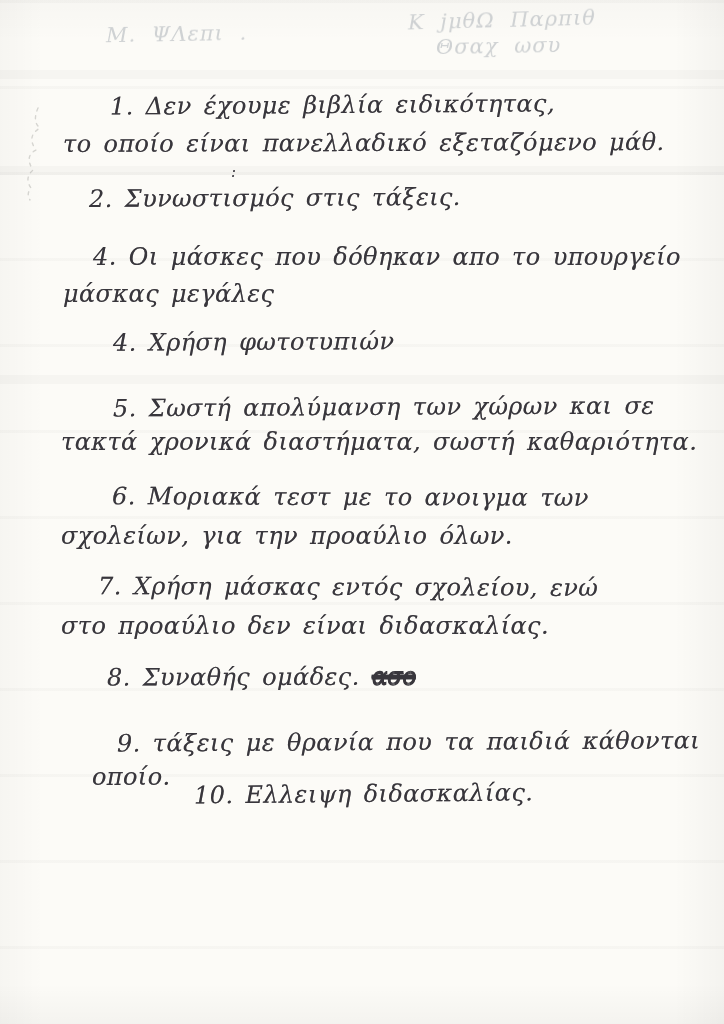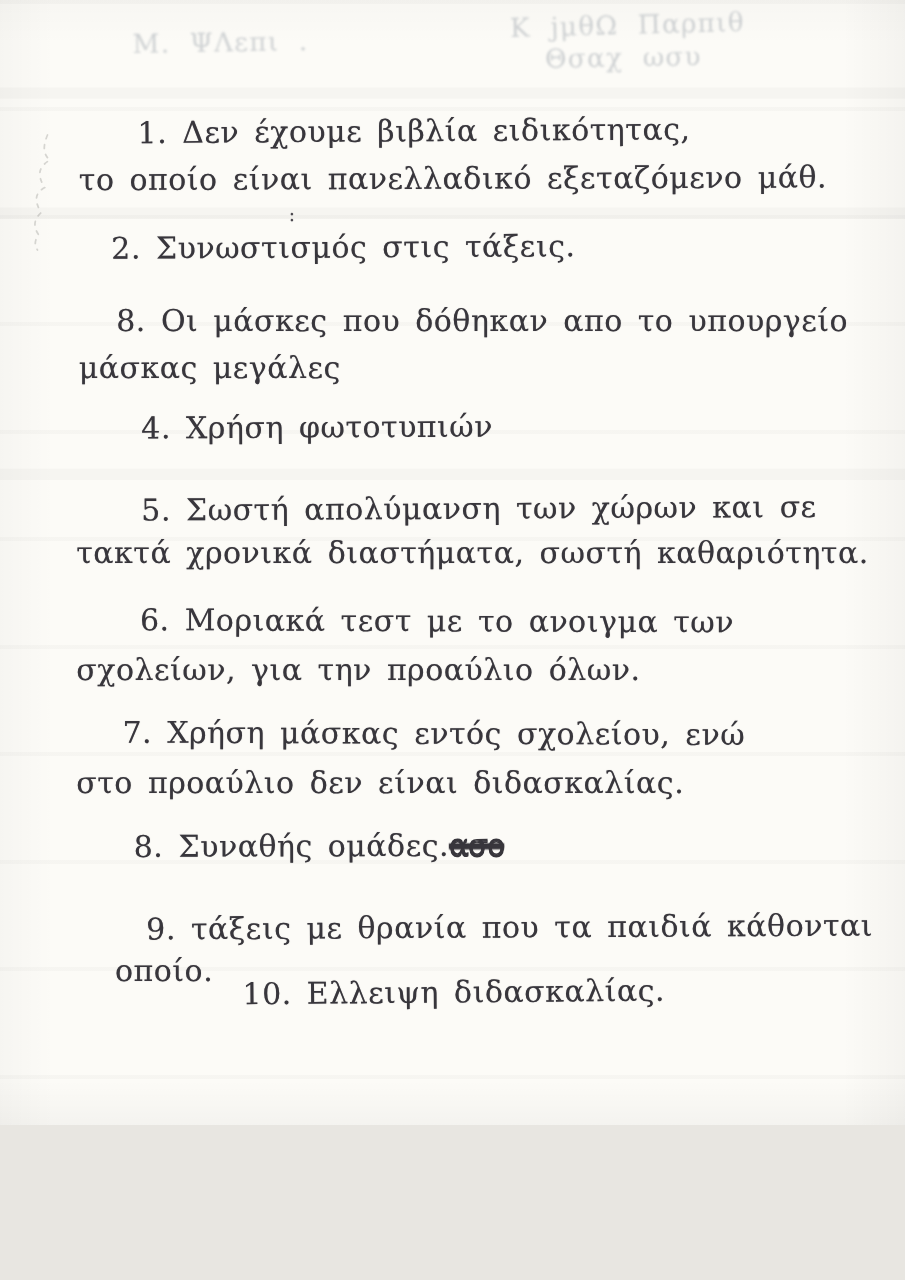--- a/index.html
+++ b/index.html
@@ -1,41 +1,43 @@
 <!DOCTYPE html>
 <html><head>
 <meta charset="utf-8">
 <style>
   html, body { margin: 0; padding: 0; background: #e8e6e1; }
   .page {
     position: relative;
     width: 724px;
-    height: 900px;
+    height: 1024px;
     margin: 0 auto;
     overflow: hidden;
     background-color: #fcfbf7;
     background-image:
       repeating-linear-gradient(180deg, rgba(125,124,118,0.045) 0px, rgba(125,124,118,0.045) 3px, rgba(0,0,0,0) 3px, rgba(0,0,0,0) 86px),
       linear-gradient(90deg, rgba(0,0,0,0.025) 0%, rgba(0,0,0,0) 6%, rgba(0,0,0,0) 93%, rgba(0,0,0,0.03) 100%),
       linear-gradient(180deg, rgba(0,0,0,0.02) 0%, rgba(0,0,0,0) 4%, rgba(0,0,0,0) 96%, rgba(0,0,0,0.03) 100%);
     font-family: "DejaVu Serif", serif;
+    font-style: italic;
     color: #38363c;
   }
   .hline {
     position: absolute;
     white-space: nowrap;
     font-size: 24px;
     line-height: 1.15;
     letter-spacing: 0.4px;
     word-spacing: 4px;
     color: #38363c;
     text-shadow: 0 0 0.6px rgba(56,54,60,0.55);
   }
   .small-mark { font-size: 15px; color: #4a484e; }
   .struck {
+    margin-left: 12px;
     text-decoration: line-through;
     text-decoration-thickness: 3px;
     text-decoration-color: #38363c;
     letter-spacing: -1px;
     text-shadow: 0 1px 0 #38363c, 0 -1px 0 #38363c;
   }
   .ghost {
     position: absolute;
     white-space: nowrap;
     font-size: 21px;
@@ -67,21 +69,21 @@
 
   <svg class="artifact" style="left:8px; top:100px;" width="50" height="110" viewBox="0 0 50 110">
     <path d="M 30 8 q -6 14 2 20 q -14 8 -4 22 q -12 6 -3 20 q -9 8 -2 18 q -5 6 -1 12" fill="none" stroke="#8a8a86" stroke-width="1.4" stroke-dasharray="3 5" stroke-linecap="round" opacity="0.6"></path>
   </svg>
 
   <div id="handwriting">
       <div class="hline" style="left: 110px; top: 92px; transform: rotate(-0.4deg);">1. Δεν έχουμε βιβλία ειδικότητας,</div>
       <div class="hline" style="left: 63px; top: 130px; transform: rotate(-0.2deg);">το οποίο είναι πανελλαδικό εξεταζόμενο μάθ.</div>
       <div class="hline small-mark" style="left: 231px; top: 164px;">:</div>
       <div class="hline" style="left: 89px; top: 185px; transform: rotate(-0.3deg);">2. Συνωστισμός στις τάξεις.</div>
-      <div class="hline" style="left: 93px; top: 244px;">8. Οι μάσκες που δόθηκαν απο το υπουργείο</div>
+      <div class="hline" style="left: 93px; top: 244px;">4. Οι μάσκες που δόθηκαν απο το υπουργείο</div>
       <div class="hline" style="left: 63px; top: 281px;">μάσκας μεγάλες</div>
       <div class="hline" style="left: 113px; top: 329px; transform: rotate(-0.3deg);">4. Χρήση φωτοτυπιών</div>
       <div class="hline" style="left: 113px; top: 394px; transform: rotate(-0.3deg);">5. Σωστή απολύμανση των χώρων και σε</div>
       <div class="hline" style="left: 61px; top: 429px;">τακτά χρονικά διαστήματα, σωστή καθαριότητα.</div>
       <div class="hline" style="left: 112px; top: 484px; transform: rotate(0.2deg);">6. Μοριακά τεστ με το ανοιγμα των</div>
       <div class="hline" style="left: 61px; top: 523px;">σχολείων, για την προαύλιο όλων.</div>
       <div class="hline" style="left: 98px; top: 574px; transform: rotate(0.2deg);">7. Χρήση μάσκας εντός σχολείου, ενώ</div>
       <div class="hline" style="left: 61px; top: 613px;">στο προαύλιο δεν είναι διδασκαλίας.</div>
       <div class="hline" style="left: 107px; top: 664px; transform: rotate(-0.2deg);">8. Συναθής ομάδες.<span class="struck">ασο</span></div>
       <div class="hline" style="left: 117px; top: 729px; transform: rotate(-0.3deg);">9. τάξεις με θρανία που τα παιδιά κάθονται</div>

